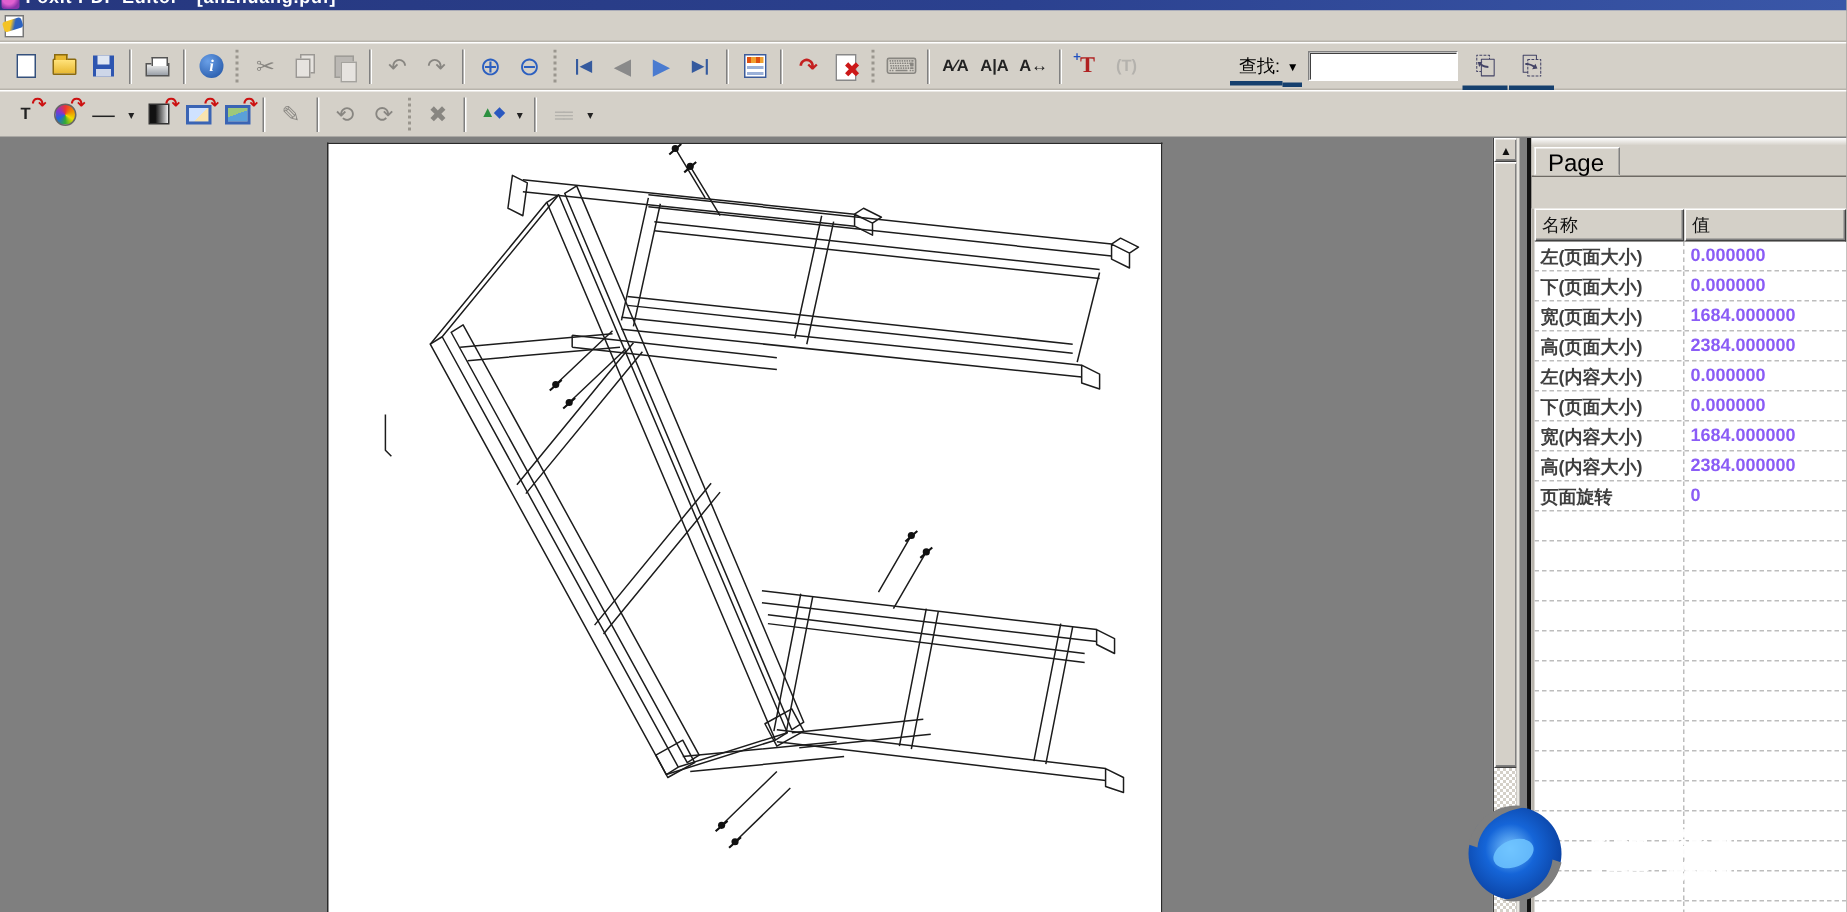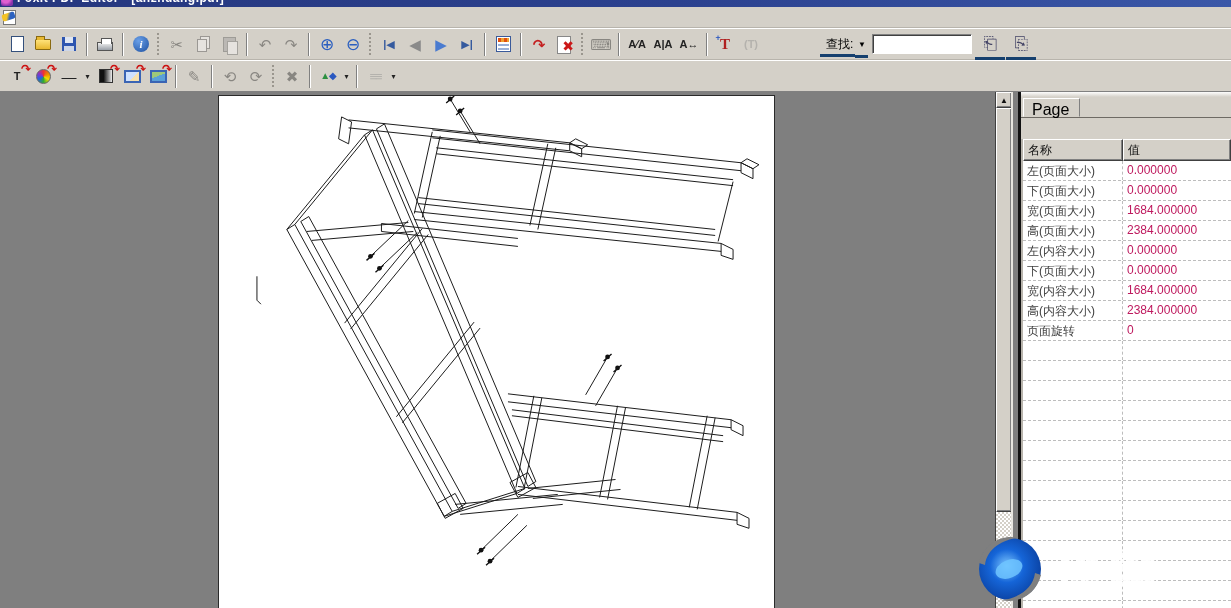--- a/index.html
+++ b/index.html
@@ -117,23 +117,23 @@
     border:1px solid; border-color:#fff #404040 transparent #fff; box-shadow:inset -1px 0 0 #808080; }
   .panel-tabrow2 { height:21px; position:relative; background:#d4d0c8; border-bottom:1px solid #6e6a64; }
   .panel-tabrow2 .tab { border-color:#fff #808080 transparent #fff; box-shadow:none; font-size:16px; }
   .prop-table { position:absolute; left:0; top:47px; width:210px; height:469px; background:#fff;
     border-left:2px solid #b8b4ac; overflow:hidden; }
   .prop-header { display:flex; height:22px; }
   .prop-header .hcell { background:#d4d0c8; border:1px solid; border-color:#fff #404040 #404040 #fff;
     box-shadow:inset -1px -1px 0 #808080; padding:2px 4px; font-size:12px; color:#111; }
   .hcell.c1 { width:100px; } .hcell.c2 { flex:1; }
   .prop-row { display:flex; height:20px; border-bottom:1px dashed #bdbdbd; }
-  .prop-row .cell { padding:2px 4px; font-size:12px; white-space:nowrap; overflow:hidden; }
+  .prop-row .cell { padding:2px 4px; font-size:12px; white-space:nowrap; overflow:hidden;font-weight:bold; }
   .cell.c1 { width:100px; color:#3f3f3f; border-right:1px dashed #bdbdbd; }
-  .cell.c2 { flex:1; color:#be185d; }
+  .cell.c2 { flex:1; color:#8b5cf6; }
 
   
   .watermark { position:absolute; left:972px; top:533px; width:300px; height:75px; pointer-events:none; z-index:50; }
 </style>
 </head>
 <body>
 
 <div class="titlebar">
   <div class="appicon-frag"></div>
   <span class="title-text">Foxit PDF Editor - [anzhuang.pdf]</span>

